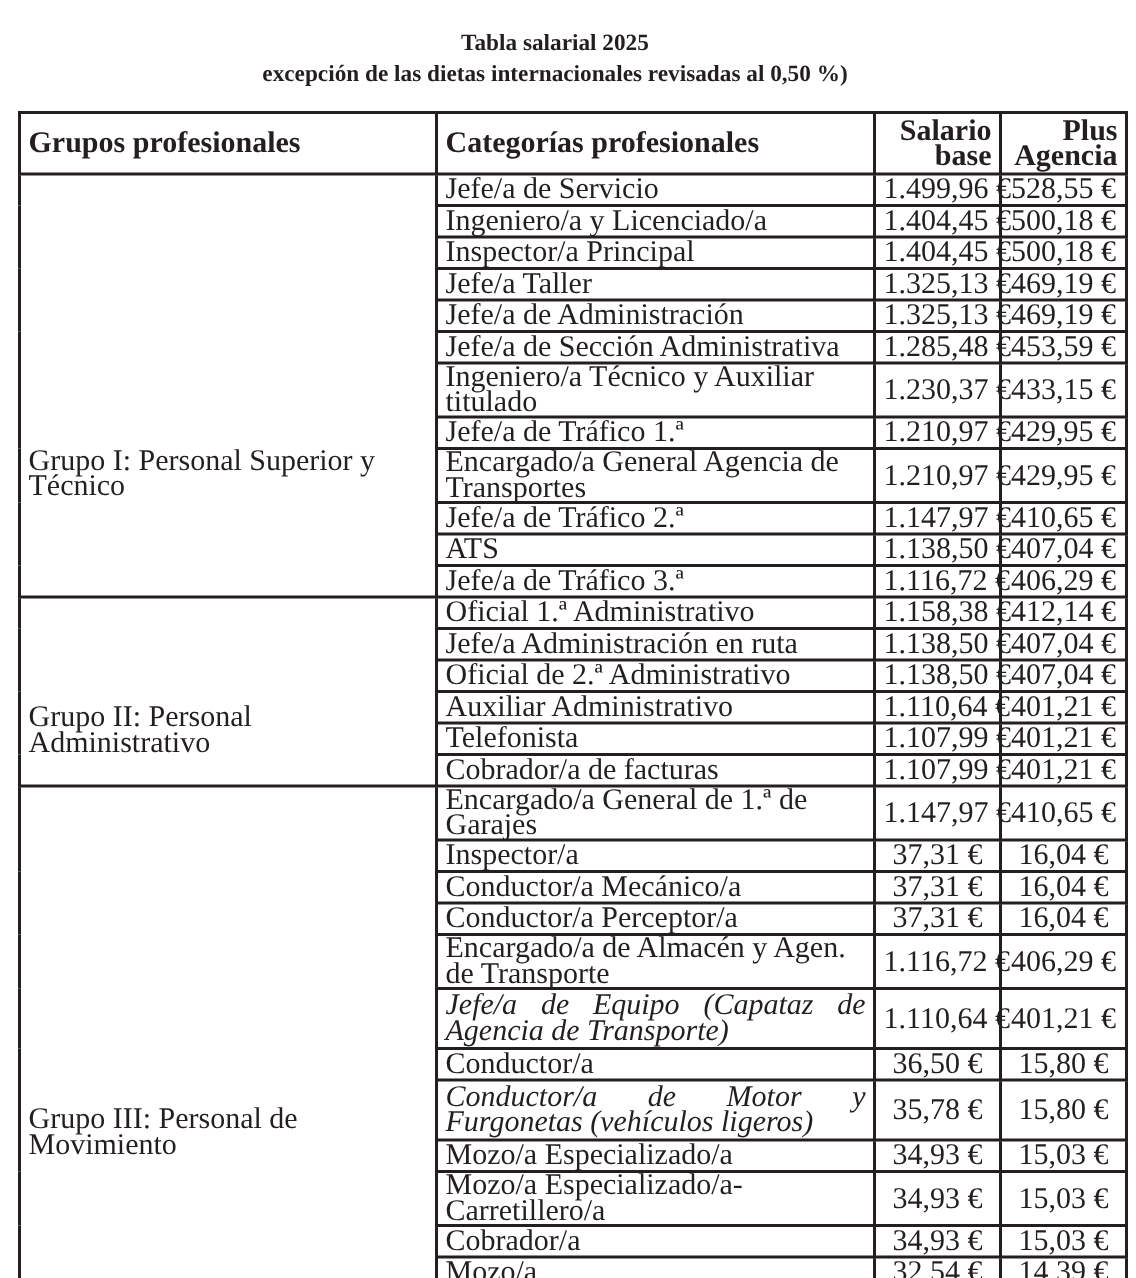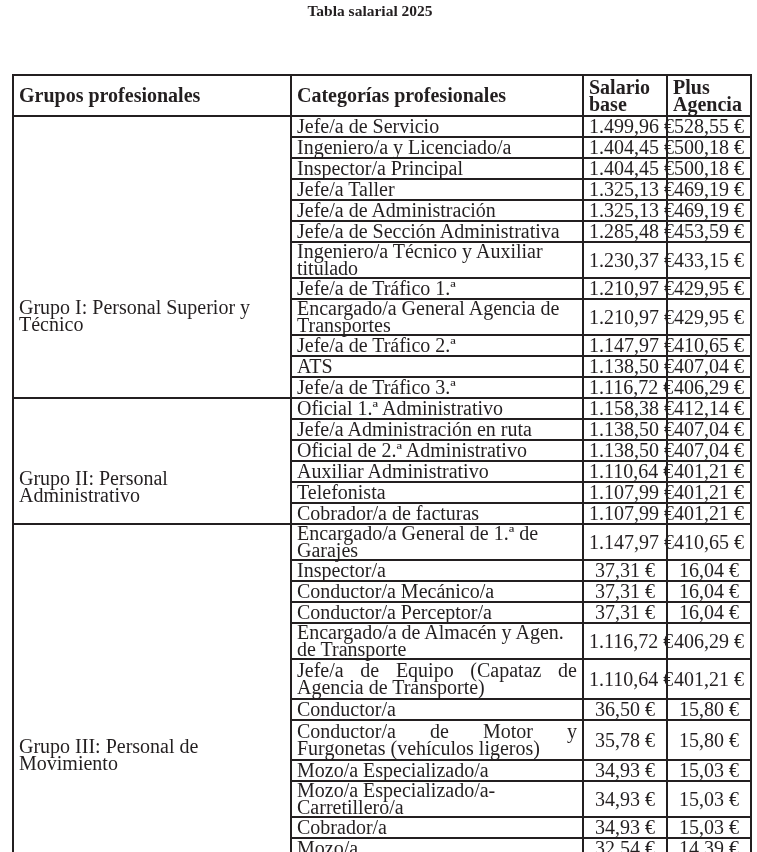--- a/index.html
+++ b/index.html
@@ -4,58 +4,59 @@
 <style>
   html, body { margin: 0; padding: 0; background: #ffffff; }
   body {
     width: 757px; height: 852px; overflow: hidden;
     font-family: "Liberation Serif", "DejaVu Serif", serif;
     color: #231f20;
   }
   .title-block {
     position: absolute; left: 0; top: 0; width: 740px;
     text-align: center; font-weight: bold; font-size: 15.5px; line-height: 21px;
-    padding-top: 0;
+    padding-top: 18px;
   }
   .title-block div { white-space: nowrap; }
   table.salary {
     position: absolute; left: 12px; top: 74px;
     border-collapse: collapse;
     table-layout: fixed;
     width: 738px;
     font-size: 20px;
   }
   table.salary td, table.salary th {
     border: 2px solid #231f20;
     padding: 0 5px;
     vertical-align: middle;
     line-height: 17px;
   }
   table.salary th {
     font-weight: bold; height: 39px;
   }
   th.h-group, th.h-cat { text-align: left; }
-  th.h-num { text-align: left; padding: 0 2px; }
+  th.h-num { text-align: right; padding: 0 2px; }
   td.group { vertical-align: top; }
   td.group span { display: block; }
   td.cat { text-align: left; padding: 2px 5px 1px 5px; }
-  td.cat.justify { text-align: justify; text-align-last: left; }
+  td.cat.justify { text-align: justify; text-align-last: left; font-style: italic; }
   td.num { text-align: center; padding: 2px 5px 1px 2px; white-space: nowrap; }
   col.c1 { width: 278px; }
   col.c2 { width: 292px; }
   col.c3 { width: 84px; }
   col.c4 { width: 84px; }
   tr.r td { height: 19px; }
   tr.r2 td { height: 38px; }
 </style>
 </head>
 <body>
 
 <div class="title-block">
   <div>Tabla salarial 2025</div>
+  <div>excepción de las dietas internacionales revisadas al 0,50 %)</div>
 </div>
 
 <table class="salary">
   <colgroup>
     <col class="c1">
       <col class="c2">
       <col class="c3">
       <col class="c4">
   </colgroup>
   <thead>

